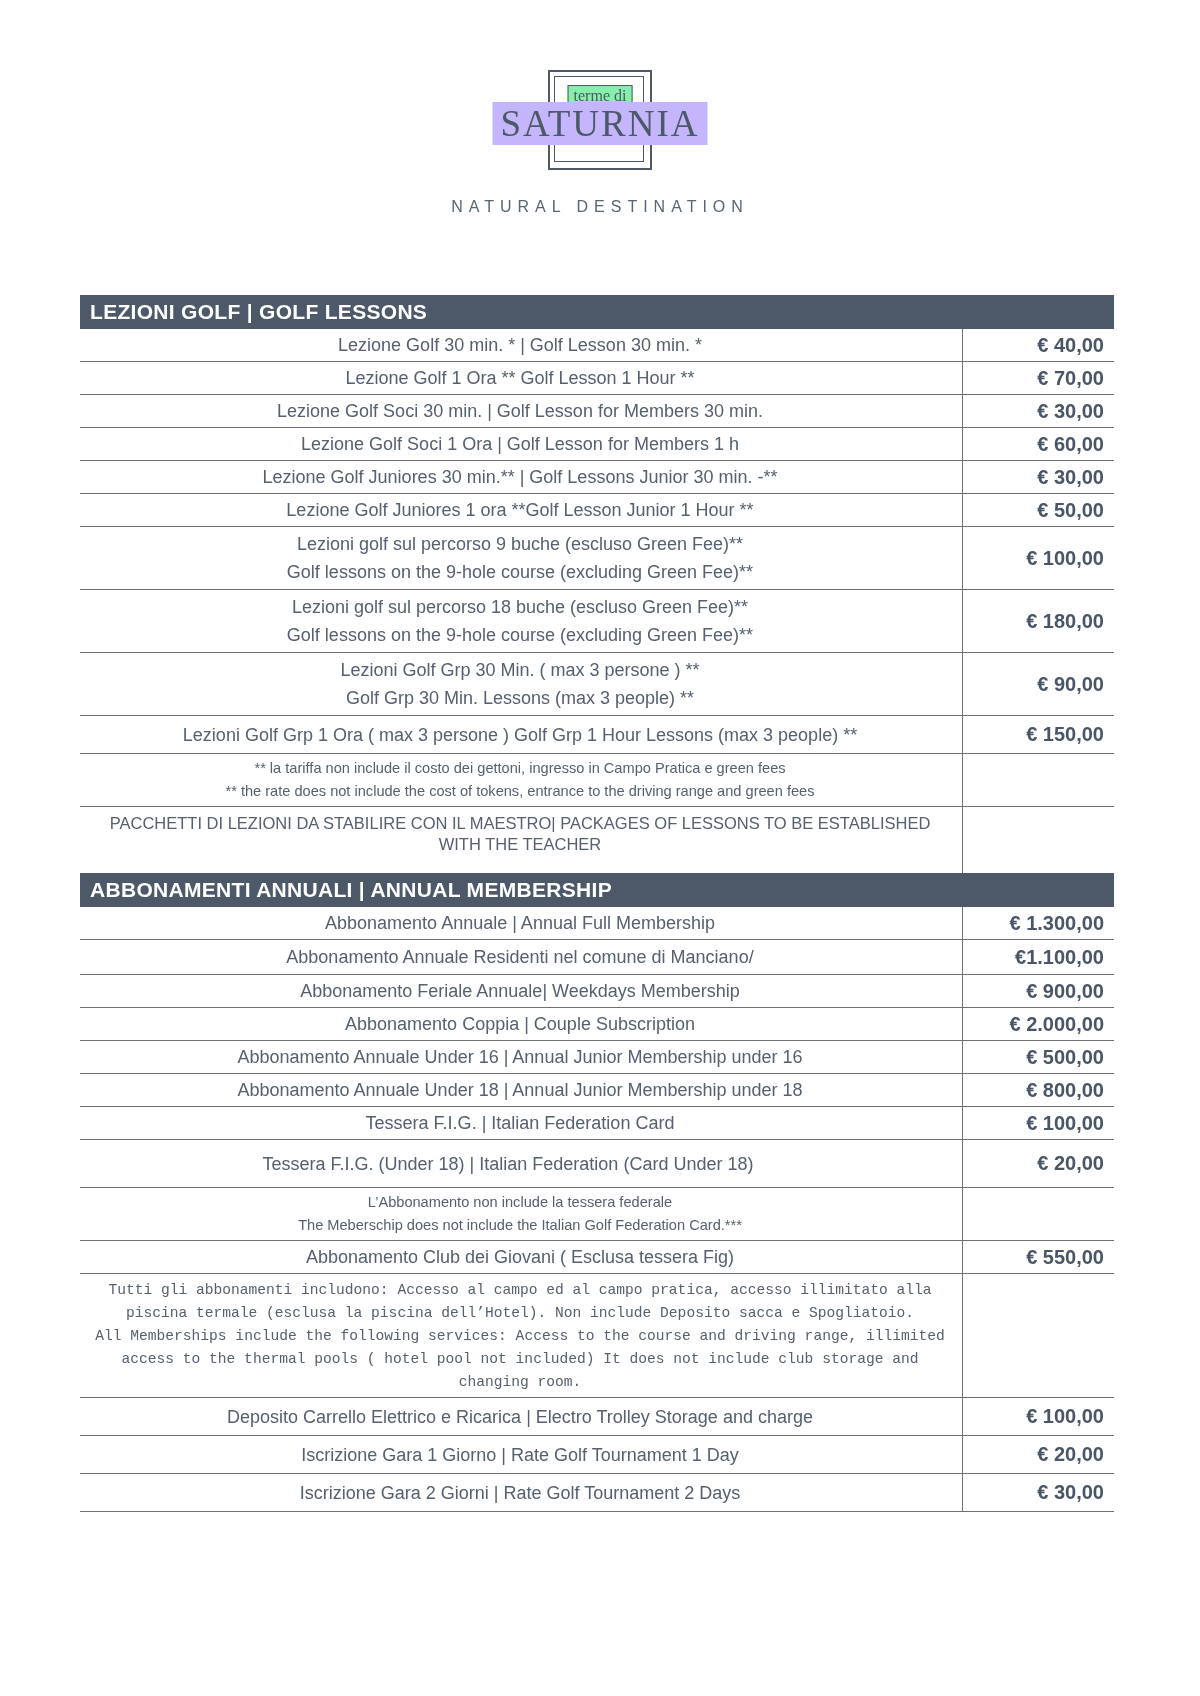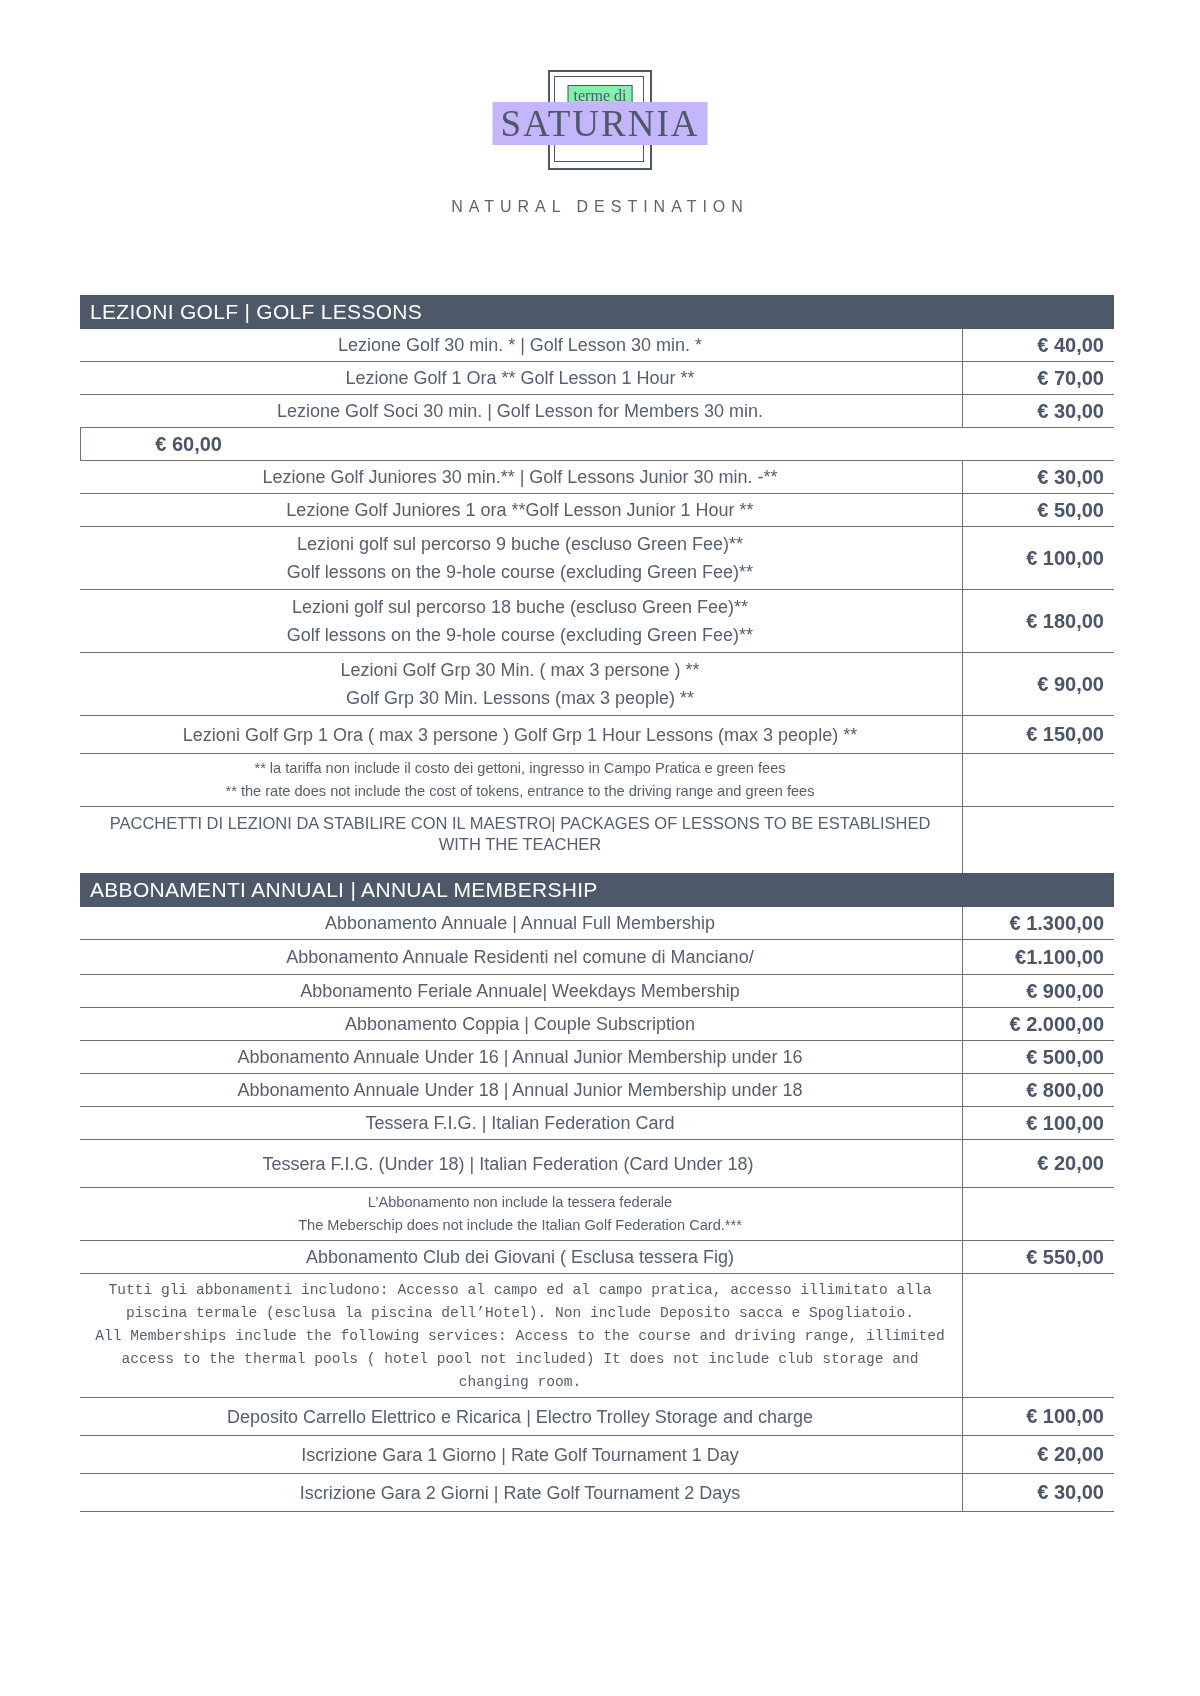--- a/index.html
+++ b/index.html
@@ -23,21 +23,21 @@
     font-family:"Liberation Serif",serif;font-size:37px;letter-spacing:2px;color:#4d5968;white-space:nowrap;
   }
   .tagline{
     margin-top:26px;font-size:16px;letter-spacing:6px;color:#5a6573;text-align:center;
   }
   
   .price-table{
     position:absolute;left:80px;top:295px;width:1034px;
   }
   .section-bar{
-    background:#4d5968;color:#ffffff;font-weight:normal;font-size:21px;
+    background:#4d5968;color:#ffffff;font-weight:bold;font-size:21px;
     letter-spacing:0.3px;height:34px;display:flex;align-items:center;
     padding-left:10px;box-sizing:border-box;
   }
   .row{
     display:flex;border-bottom:1px solid #6d7176;min-height:33px;box-sizing:border-box;
   }
   .cell-desc{
     flex:1;display:flex;flex-direction:column;justify-content:center;
     padding:3px 10px 3px 8px;box-sizing:border-box;
   }
@@ -86,20 +86,23 @@
       </div>
       <div class="cell-price">€ 70,00</div>
     </div>
     <div class="row">
       <div class="cell-desc">
         <div>Lezione Golf Soci 30 min. | Golf Lesson for Members 30 min.</div>
       </div>
       <div class="cell-price">€ 30,00</div>
     </div>
     <div class="row">
+      <div class="cell-desc">
+        <div>Lezione Golf Soci 1 Ora | Golf Lesson for Members 1 h</div>
+      </div>
       <div class="cell-price">€ 60,00</div>
     </div>
     <div class="row">
       <div class="cell-desc">
         <div>Lezione Golf Juniores 30 min.** | Golf Lessons Junior 30 min. -**</div>
       </div>
       <div class="cell-price">€ 30,00</div>
     </div>
     <div class="row">
       <div class="cell-desc">

